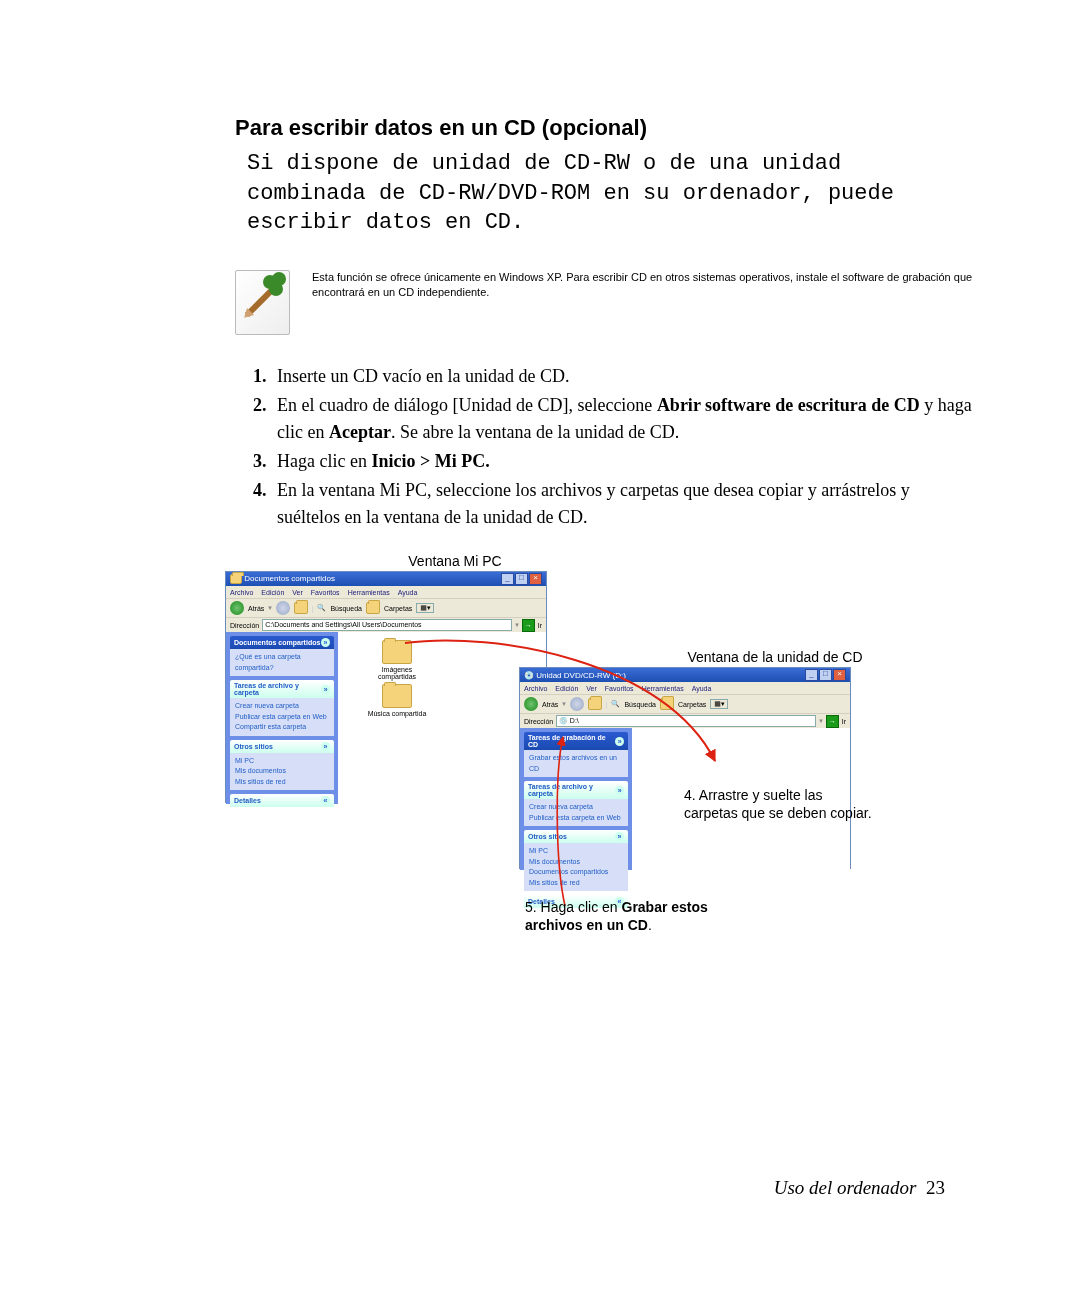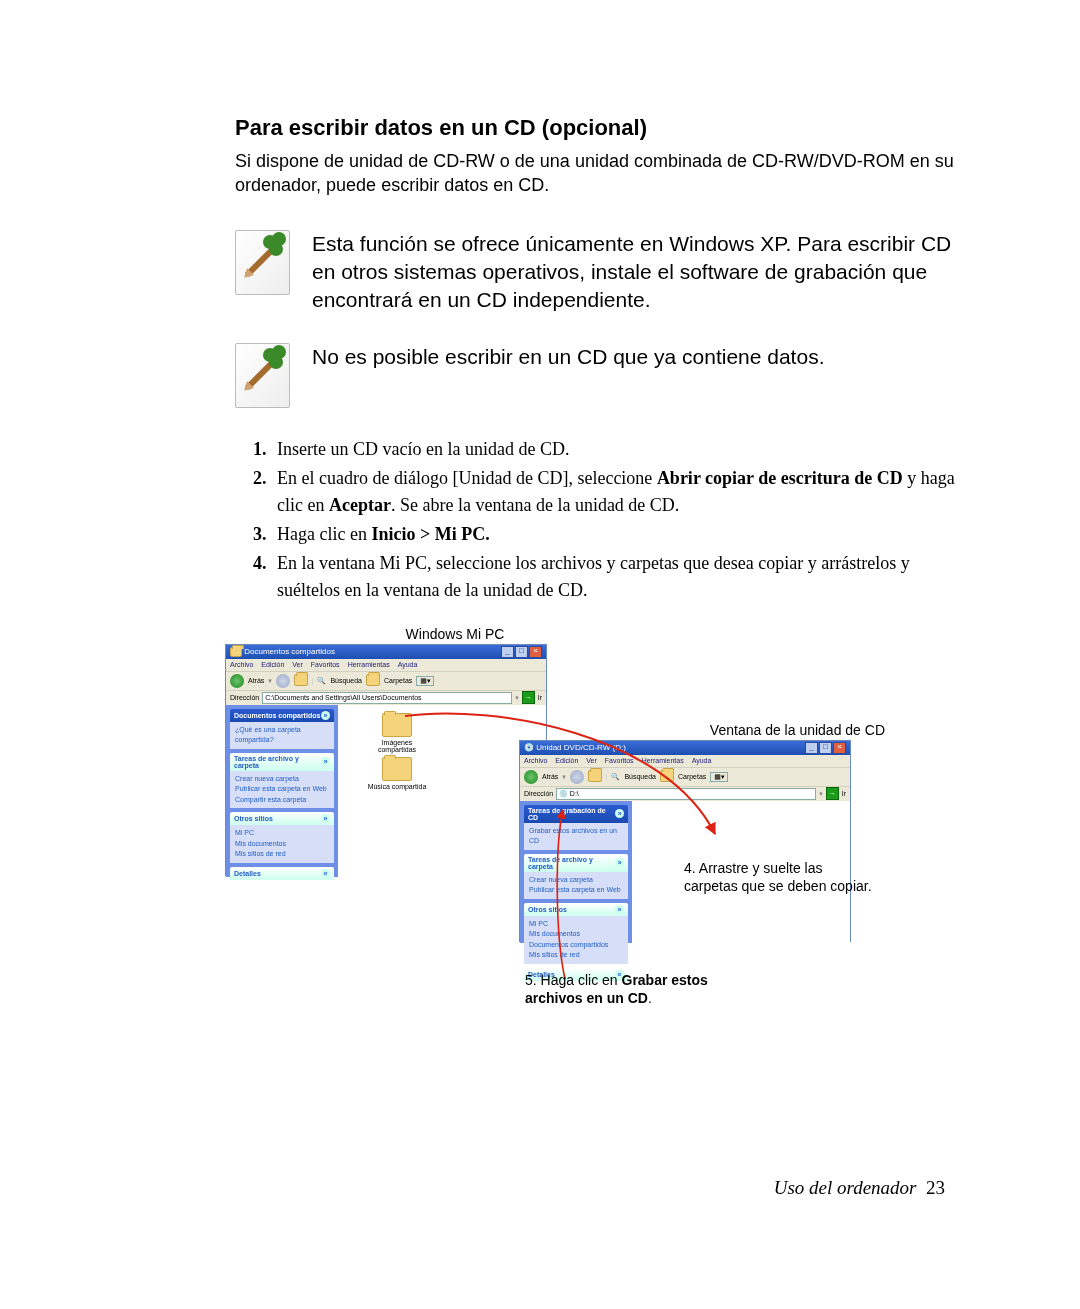--- a/index.html
+++ b/index.html
@@ -1,25 +1,25 @@
 <!DOCTYPE html>
 <html><head>
 <meta charset="utf-8">
 <style>
   html,body{margin:0;padding:0;background:#fff;color:#000;font-family:Arial,Helvetica,sans-serif}
   .page{width:1080px;min-height:1309px;position:relative;padding:115px 107px 0 235px;box-sizing:border-box}
   h2{font-size:22px;font-weight:bold;margin:0 0 8px 0}
-  .intro{font-family:Liberation Sans, sans-serif;font-size:18px;line-height:1.35;margin:0 0 32px 0}
+  .intro{font-family:Liberation Mono, monospace;font-size:22px;line-height:1.35;margin:0 0 32px 12px}
   .note{display:flex;align-items:flex-start;margin-bottom:28px}
   .note-icon{width:55px;height:65px;flex:0 0 55px;margin-right:22px;position:relative}
   .note-icon .paper{position:absolute;inset:0;background:linear-gradient(135deg,#fff 0%,#eee 100%);border:1px solid #bbb;border-radius:2px}
   .note-icon .pencil{position:absolute;width:45px;height:6px;background:#a46b2c;left:12px;top:42px;transform:rotate(-45deg);transform-origin:left center}
   .note-icon .pencil::after{content:"";position:absolute;width:0;height:0;border:5px solid transparent;border-right:9px solid #d0a070;left:-9px;top:-2px}
   .note-icon .clover{position:absolute;width:14px;height:14px;background:#3a8a2a;border-radius:50%;right:4px;top:2px;box-shadow:-9px 3px 0 0 #3a8a2a,-3px 10px 0 0 #3a8a2a}
-  .note-text{font-size:21px;line-height:1.35}
+  .note-text{font-size:11px;line-height:1.35}
   ol.steps{font-family:"Times New Roman",Times,serif;font-size:18px;line-height:1.5;padding-left:36px;margin:24px 0 40px 0}
   ol.steps li{margin-bottom:2px;padding-left:6px}
   ol.steps li::marker{font-weight:bold}
   .b{font-weight:bold}
   .figlabel{font-size:14px;text-align:center}
   .figshots{position:relative;height:370px}
   .shot{position:absolute;background:#ec4899;border:1px solid #6b8bbd;font-size:8px}
   .shot .titlebar{background:linear-gradient(#3a6cd6,#1d4fb3);color:#fff;height:14px;display:flex;align-items:center;padding:0 4px;justify-content:space-between}
   .shot .titlebar .controls{display:flex;gap:1px}
   .shot .titlebar .controls span{width:11px;height:10px;background:#c0d0f0;border:1px solid #2a4a9f;font-size:8px;line-height:8px;text-align:center;color:#1a3a8f}
@@ -57,43 +57,35 @@
 
   <div class="note">
     <div class="note-icon">
       <div class="paper"></div>
         <div class="pencil"></div>
         <div class="clover"></div>
     </div>
     <div class="note-text">Esta función se ofrece únicamente en Windows XP. Para escribir CD en otros sistemas operativos, instale el software de grabación que encontrará en un CD independiente.</div>
   </div>
 
-  <div class="note">
-    <div class="note-icon">
-      <div class="paper"></div>
-        <div class="pencil"></div>
-        <div class="clover"></div>
-    </div>
-    <div class="note-text">No es posible escribir en un CD que ya contiene datos.</div>
-  </div>
 
   <ol class="steps">
     <li>Inserte un CD vacío en la unidad de CD.</li>
     <li>
-      <span>En el cuadro de diálogo [Unidad de CD], seleccione </span><span class="b">Abrir copiar de escritura de CD</span><span>  y haga clic en </span><span class="b">Aceptar</span><span>. Se abre la ventana de la unidad de CD.</span>
+      <span>En el cuadro de diálogo [Unidad de CD], seleccione </span><span class="b">Abrir software de escritura de CD</span><span>  y haga clic en </span><span class="b">Aceptar</span><span>. Se abre la ventana de la unidad de CD.</span>
     </li>
     <li>
       <span>Haga clic en </span><span class="b">Inicio &gt; Mi PC.</span>
     </li>
     <li>En la ventana Mi PC, seleccione los archivos y carpetas que desea copiar y arrástrelos y suéltelos en la ventana de la unidad de CD.</li>
   </ol>
 
   <div class="figshots">
-    <div class="figlabel" style="position:absolute;left:140px;top:-18px;width:160px">Windows Mi PC</div>
-    <div class="figlabel" style="position:absolute;left:430px;top:78px;width:220px;text-align:right">Ventana de la unidad de CD</div>
+    <div class="figlabel" style="position:absolute;left:140px;top:-18px;width:160px">Ventana Mi PC</div>
+    <div class="figlabel" style="position:absolute;left:430px;top:78px;width:220px;">Ventana de la unidad de CD</div>
 
     <div class="shot shot1" style="left:-10px;top:0;width:320px;height:230px">
       <div class="titlebar">
         <span><span class="foldericon" style="width:10px;height:8px;vertical-align:middle"></span> <span>Documentos compartidos</span></span>
         <span class="controls">
           <span>_</span>
           <span>□</span>
           <span class="close">×</span>
         </span>
       </div>

